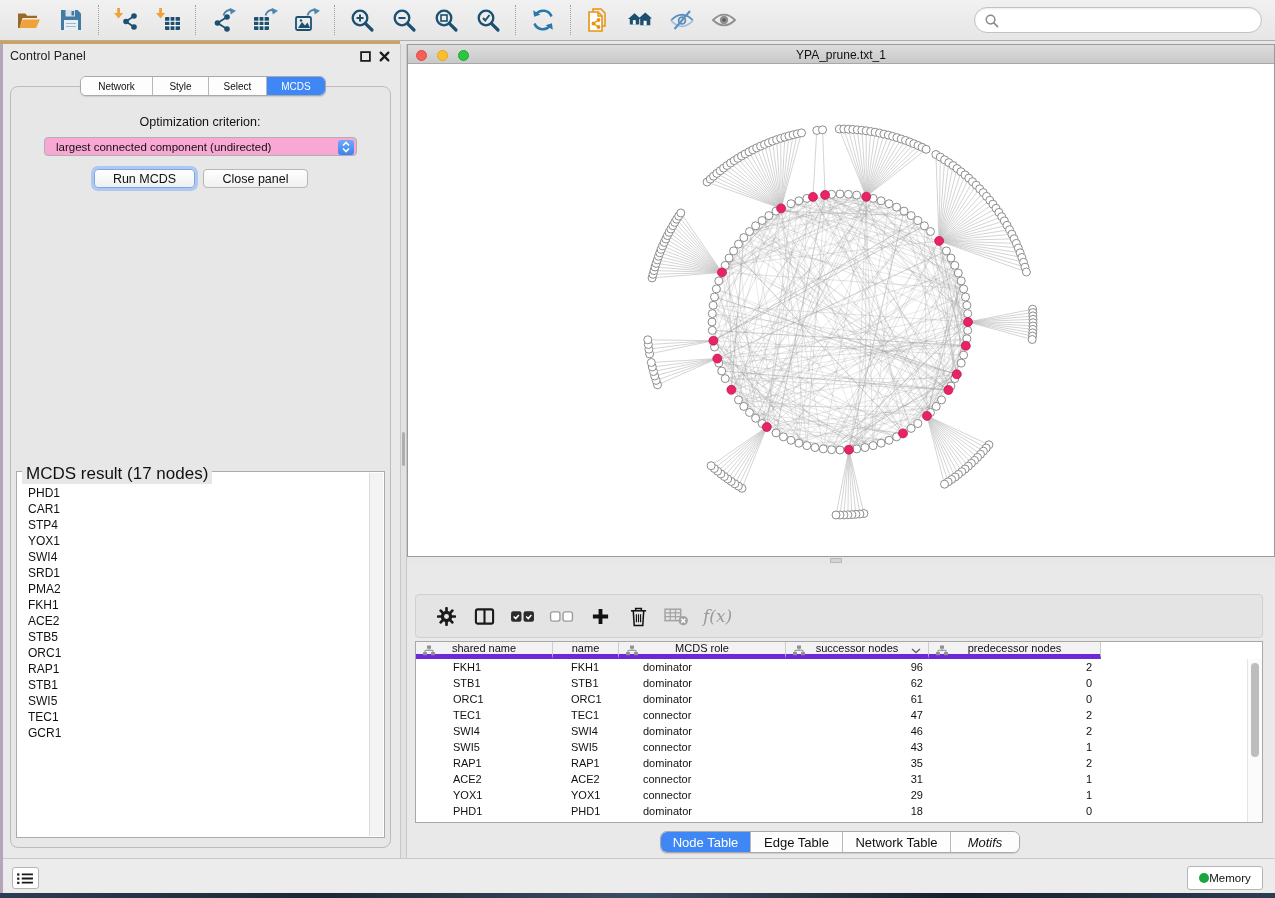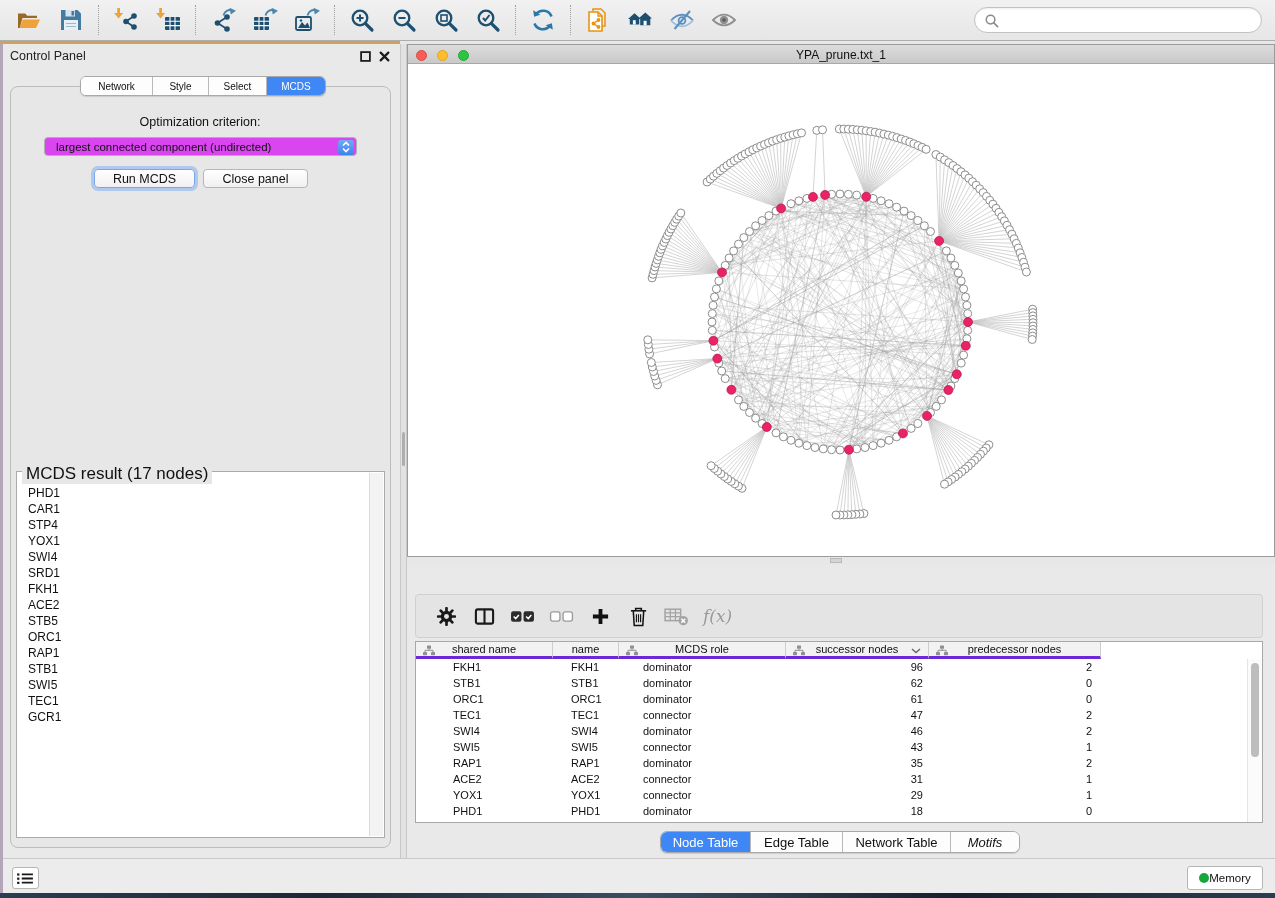--- a/index.html
+++ b/index.html
@@ -26,21 +26,21 @@
 
 
 #control-panel{left:0;top:44px;width:400px;height:814px;background:#e9e9e9}
 #cp-tabs{left:80px;top:32px}
 .seg{position:absolute;display:flex;height:20px;border-radius:6px;overflow:hidden;border:1px solid #a9a9a9;background:#fdfdfd;box-shadow:0 1px 1px rgba(0,0,0,.12)}
 .sg{display:flex;align-items:center;justify-content:center;font-size:10px;background:#fdfdfd;color:#111;border-right:1px solid #b9b9b9}
 .sg:last-child{border-right:none}
 .sg.active{background:#3e87f5;color:#fff}
 #cp-box{position:absolute;left:10px;top:42px;width:381px;height:762px;background:#e7e7e7;border:1px solid #bcbcbc;border-radius:8px}
 #opt-label{position:absolute;left:0;top:71px;width:400px;text-align:center;font-size:12.5px}
-#criterion-select{position:absolute;left:44px;top:93px;width:313px;height:19px;background:#d946ef;border:1px solid #b0b0b0;border-radius:4px;font-size:11.5px;display:flex;align-items:center;padding-left:11px}
+#criterion-select{position:absolute;left:44px;top:93px;width:313px;height:19px;background:#f9a8d4;border:1px solid #b0b0b0;border-radius:4px;font-size:11.5px;display:flex;align-items:center;padding-left:11px}
 #criterion-select .stepper{position:absolute;right:2px;top:1.5px;width:16px;height:15px;background:linear-gradient(#71a9f8,#3c82ef);border-radius:3px;display:flex;align-items:center;justify-content:center}
 .mbtn{position:absolute;height:19px;background:linear-gradient(#ffffff,#f0f0f0);border:1px solid #b6b6b6;border-radius:4px;font-size:12.5px;font-family:inherit;color:#111;display:flex;align-items:center;justify-content:center}
 #run-btn{left:94px;top:125px;width:101px;border-color:#7aa7e8;box-shadow:0 0 0 3px rgba(122,170,243,.5)}
 #closep-btn{left:203px;top:125px;width:105px}
 #result-box{position:absolute;left:16px;top:427px;width:369px;height:367px;border:1px solid #ababab;background:#fff}
 #result-box .legend{position:absolute;top:-8px;left:5px;background:#e7e7e7;padding:0 4px;font-size:17px;white-space:nowrap}
 #result-list{position:absolute;left:1px;top:13px;right:16px;bottom:1px;overflow:hidden;font-size:12px}
 #result-list .ritem{height:16px;line-height:16px;padding-left:10px}
 #result-box .vtrack{position:absolute;top:1px;right:1px;bottom:1px;width:14px;background:#f3f3f3;border-left:1px solid #dcdcdc}
 
@@ -61,21 +61,21 @@
 #netview{position:absolute;left:0;top:19px;width:866px;height:492px;background:#fff;overflow:hidden}
 
 
 #table-panel{left:407px;top:565px;width:868px;height:293px;background:#e9e9e9}
 #tp-strip{position:absolute;left:8px;top:29px;width:848px;height:44px;background:#e4e4e4;border:1px solid #d0d0d0;border-radius:4px;display:flex;align-items:center;padding-left:11px}
 .stico{height:26px;min-width:24px;display:flex;align-items:center;justify-content:center;margin right:0;margin:0 7px}
 .stico svg{display:block}
 .fx{font-family:"DejaVu Serif","Liberation Serif",serif;font-style:italic;font-size:17px;color:#9a9a9a}
 #tp-table{position:absolute;left:8px;top:76px;width:848px;height:182px;background:#fff;border:1px solid #a8a8a8}
 #thead{position:absolute;left:0;top:0;height:17px;display:flex}
-.hcell{position:relative;height:17px;background:#f2f2f2;border-right:1px solid #cdcdcd;border-bottom:3px solid #6d28d9;font-size:11px;display:flex;align-items:center;justify-content:center;color:#111}
+.hcell{position:relative;height:17px;background:#f2f2f2;border-right:1px solid #cdcdcd;border-bottom:5px solid #6d28d9;font-size:11px;display:flex;align-items:center;justify-content:center;color:#111}
 .hcell .cticon{position:absolute;left:7px;top:3px}
 .hcell .sorticon{position:absolute;right:7px;top:6px}
 #tbody{position:absolute;left:0;top:17px;right:0;bottom:0}
 .trow{display:flex;height:16px;font-size:11px;align-items:center}
 .tcell{height:16px;line-height:16px;white-space:nowrap;overflow:hidden}
 .c0{width:137px;padding-left:37px}
 .c1{width:66px;padding-left:18px}
 .c2{width:167px;padding-left:24px}
 .c3{width:143px;text-align:right;padding-right:6px}
 .c4{width:172px;text-align:right;padding-right:9px}
@@ -277,20 +277,21 @@
   <button class="mbtn" id="closep-btn">Close panel</button>
   <div id="result-box">
     <span class="legend">MCDS result (17 nodes)</span>
     <div id="result-list">
         <div class="ritem">PHD1</div>
         <div class="ritem">CAR1</div>
         <div class="ritem">STP4</div>
         <div class="ritem">YOX1</div>
         <div class="ritem">SWI4</div>
         <div class="ritem">SRD1</div>
+        <div class="ritem">PMA2</div>
         <div class="ritem">FKH1</div>
         <div class="ritem">ACE2</div>
         <div class="ritem">STB5</div>
         <div class="ritem">ORC1</div>
         <div class="ritem">RAP1</div>
         <div class="ritem">STB1</div>
         <div class="ritem">SWI5</div>
         <div class="ritem">TEC1</div>
         <div class="ritem">GCR1</div>
       </div>

